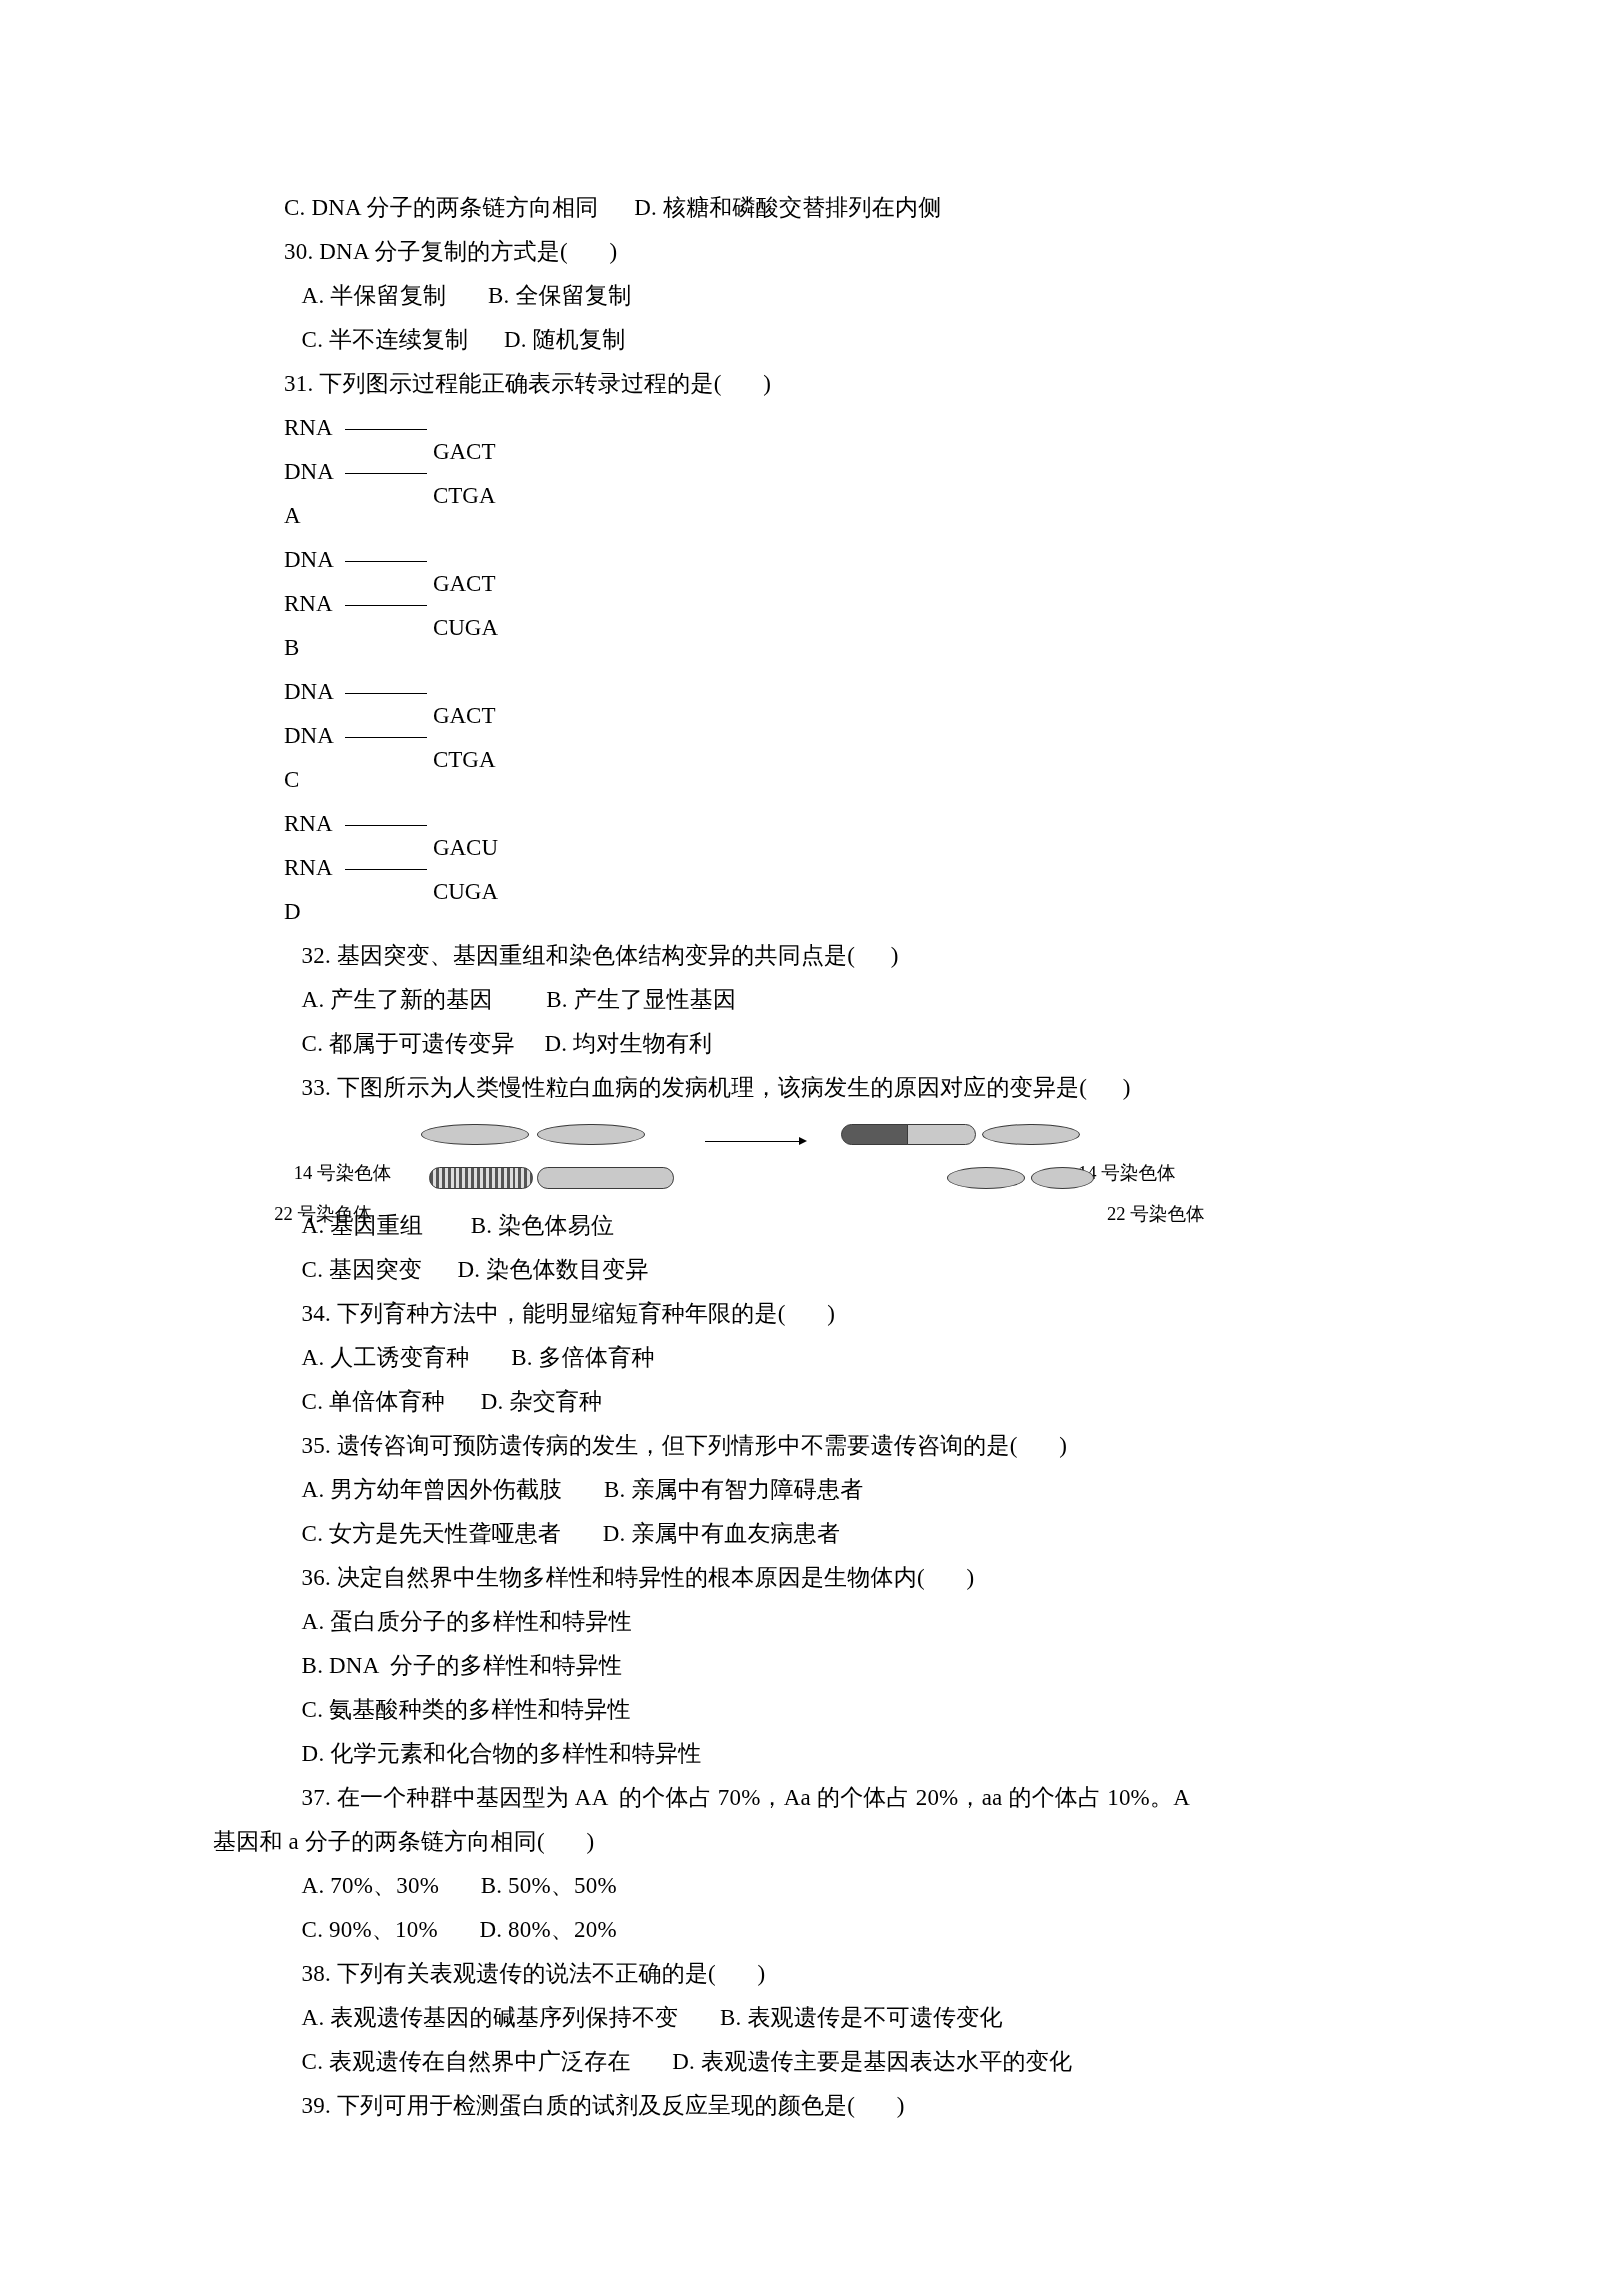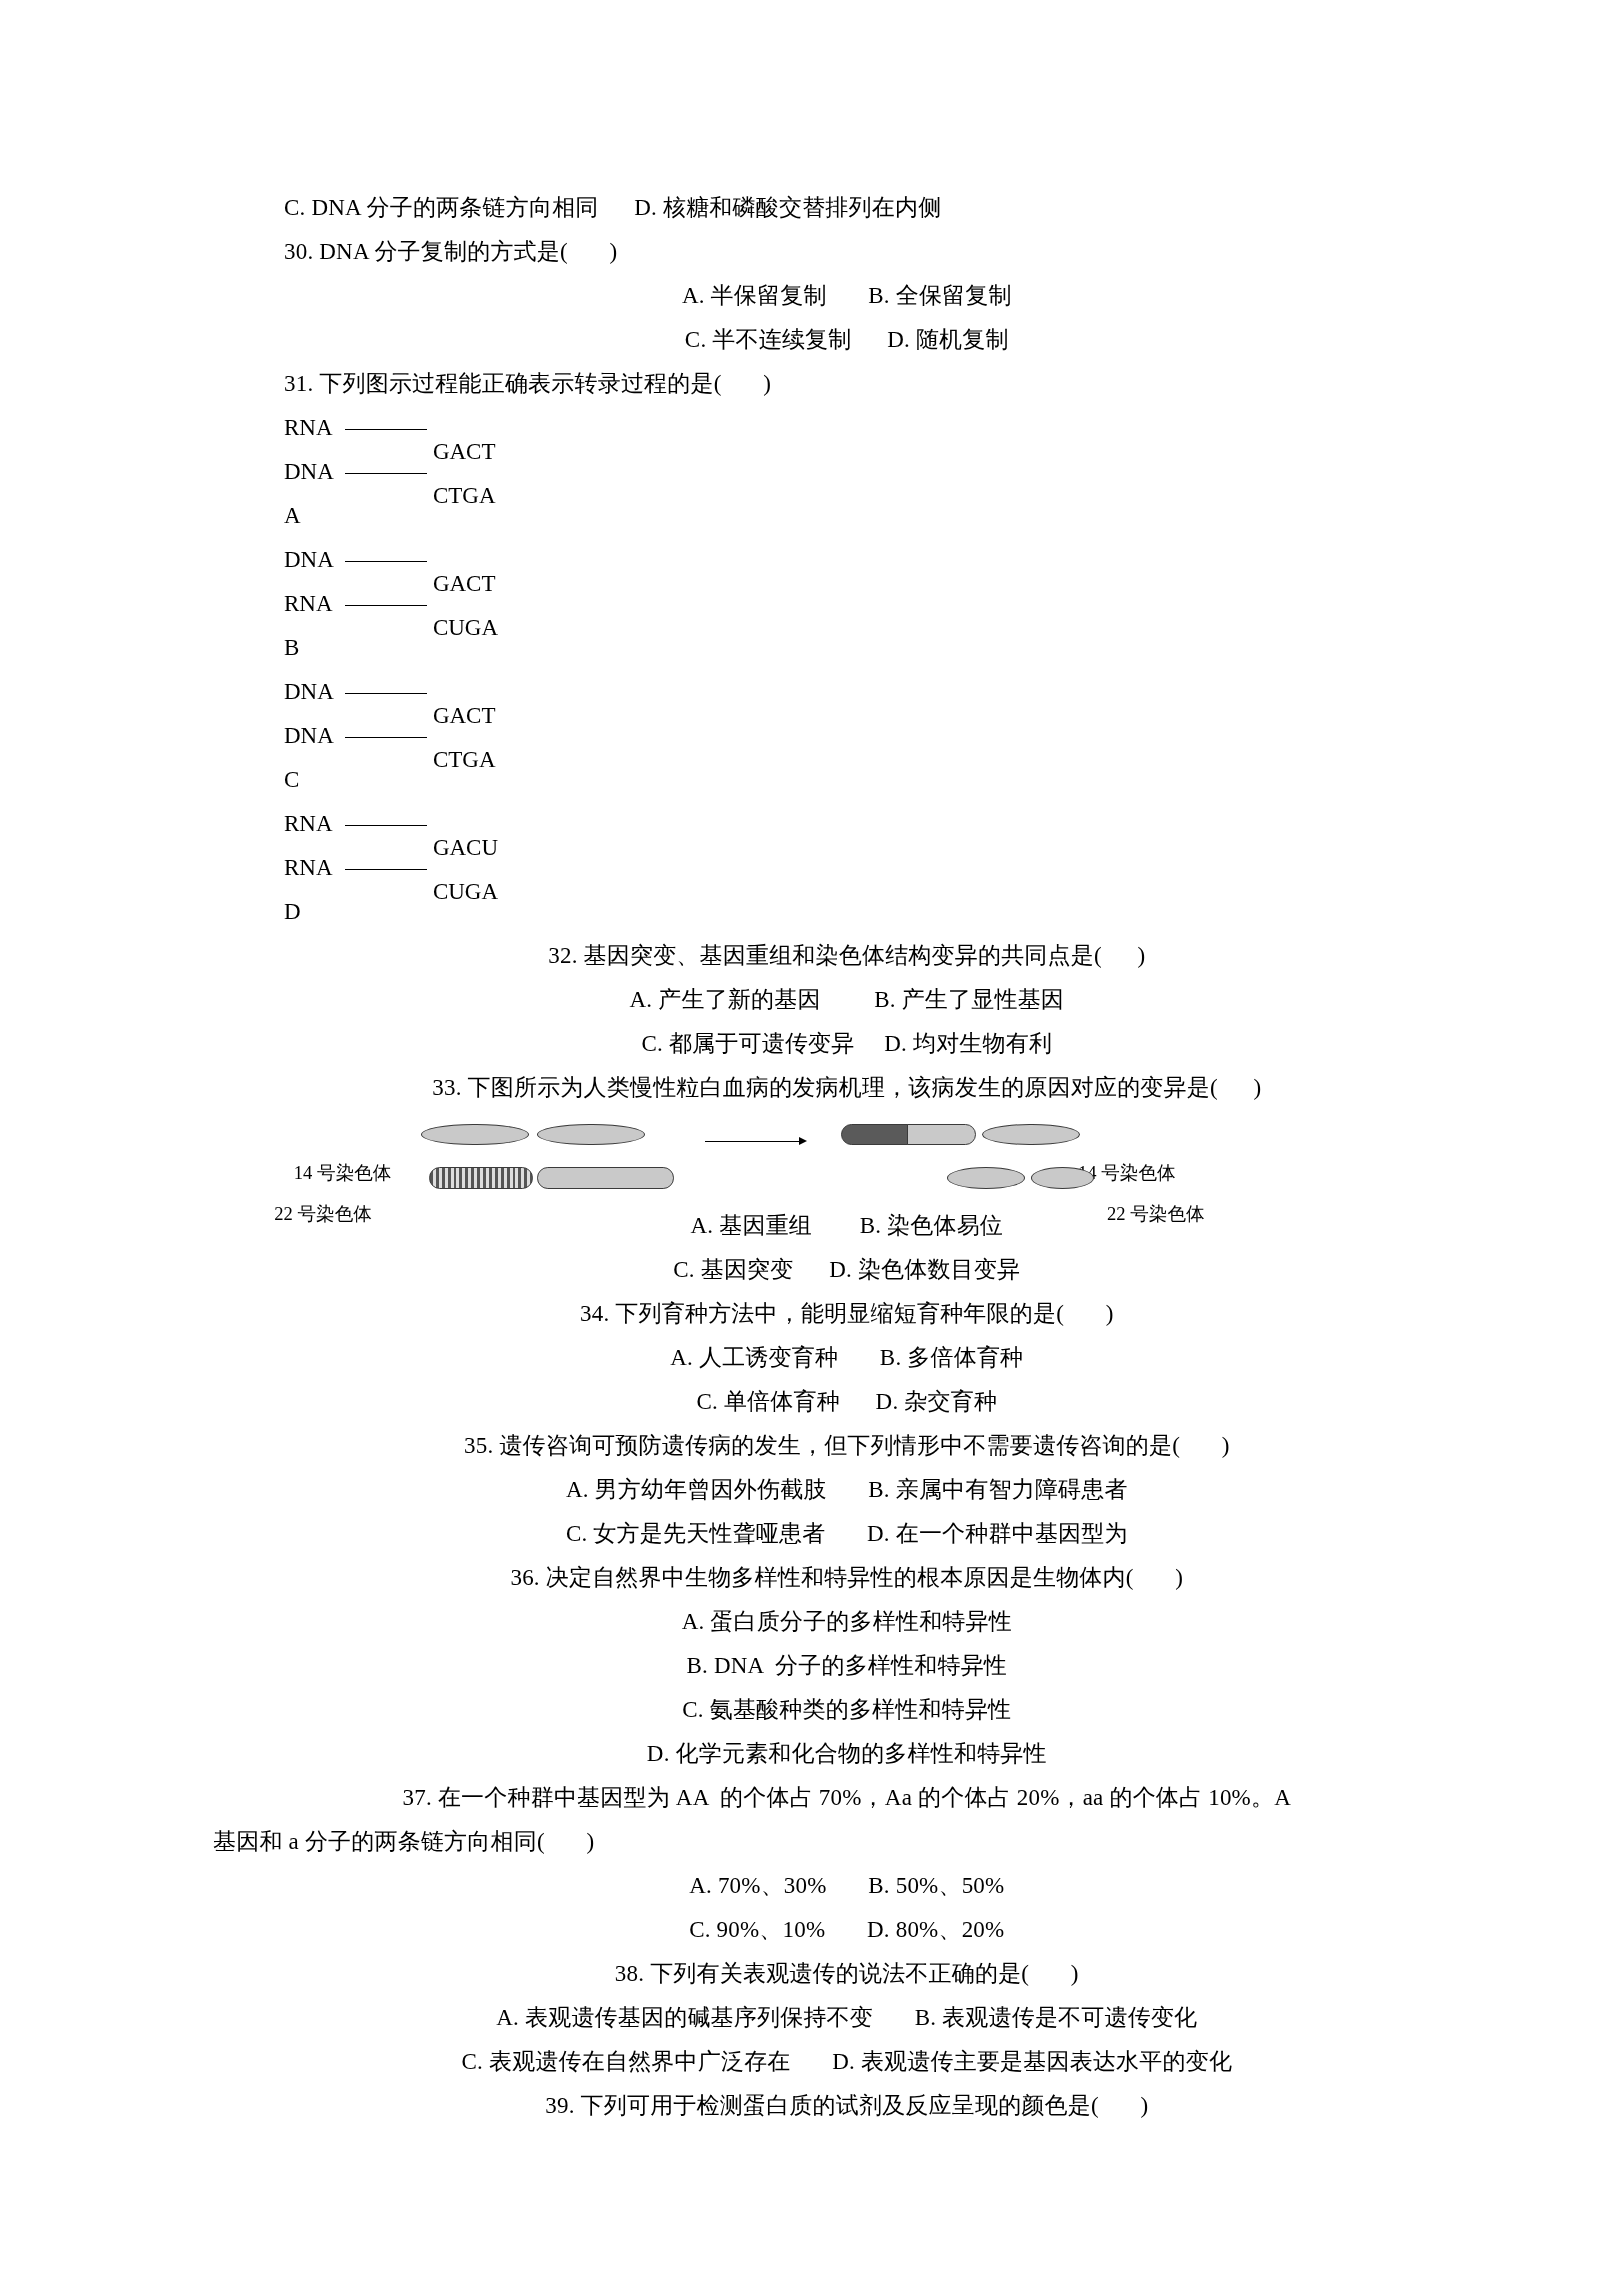--- a/index.html
+++ b/index.html
@@ -27,21 +27,21 @@
     left: 284px;
     top: 186px;
     width: 1108px;
   }
   .line {
     font-size: 23px;
     line-height: 44px;
     white-space: pre-wrap;
     letter-spacing: 0.2px;
   }
-  .indent2 { padding-left: 17.6px; text-align: center; }
+  .indent2 { padding-left: 17.6px; }
   
   .seqrow {
     display: flex;
     align-items: center;
     height: 44px;
     font-size: 23px;
   }
   .seqrow .lbl {
     width: 61px;
     flex: none;
@@ -197,21 +197,21 @@
 
     <div class="line indent2">A. 基因重组        B. 染色体易位</div>
     <div class="line indent2">C. 基因突变      D. 染色体数目变异</div>
 
     <div class="line indent2">34. 下列育种方法中，能明显缩短育种年限的是(       )</div>
     <div class="line indent2">A. 人工诱变育种       B. 多倍体育种</div>
     <div class="line indent2">C. 单倍体育种      D. 杂交育种</div>
 
     <div class="line indent2">35. 遗传咨询可预防遗传病的发生，但下列情形中不需要遗传咨询的是(       )</div>
     <div class="line indent2">A. 男方幼年曾因外伤截肢       B. 亲属中有智力障碍患者</div>
-    <div class="line indent2">C. 女方是先天性聋哑患者       D. 在一个种群中基因型为</div>
+    <div class="line indent2">C. 女方是先天性聋哑患者       D. 亲属中有血友病患者</div>
 
     <div class="line indent2">36. 决定自然界中生物多样性和特异性的根本原因是生物体内(       )</div>
     <div class="line indent2">A. 蛋白质分子的多样性和特异性</div>
     <div class="line indent2">B. DNA  分子的多样性和特异性</div>
     <div class="line indent2">C. 氨基酸种类的多样性和特异性</div>
     <div class="line indent2">D. 化学元素和化合物的多样性和特异性</div>
 
     <div class="line indent2">37. 在一个种群中基因型为 AA  的个体占 70%，Aa 的个体占 20%，aa 的个体占 10%。A</div>
     <div class="line" style="margin-left:-71px;">基因和 a 分子的两条链方向相同(       )</div>
     <div class="line indent2">A. 70%、30%       B. 50%、50%</div>

